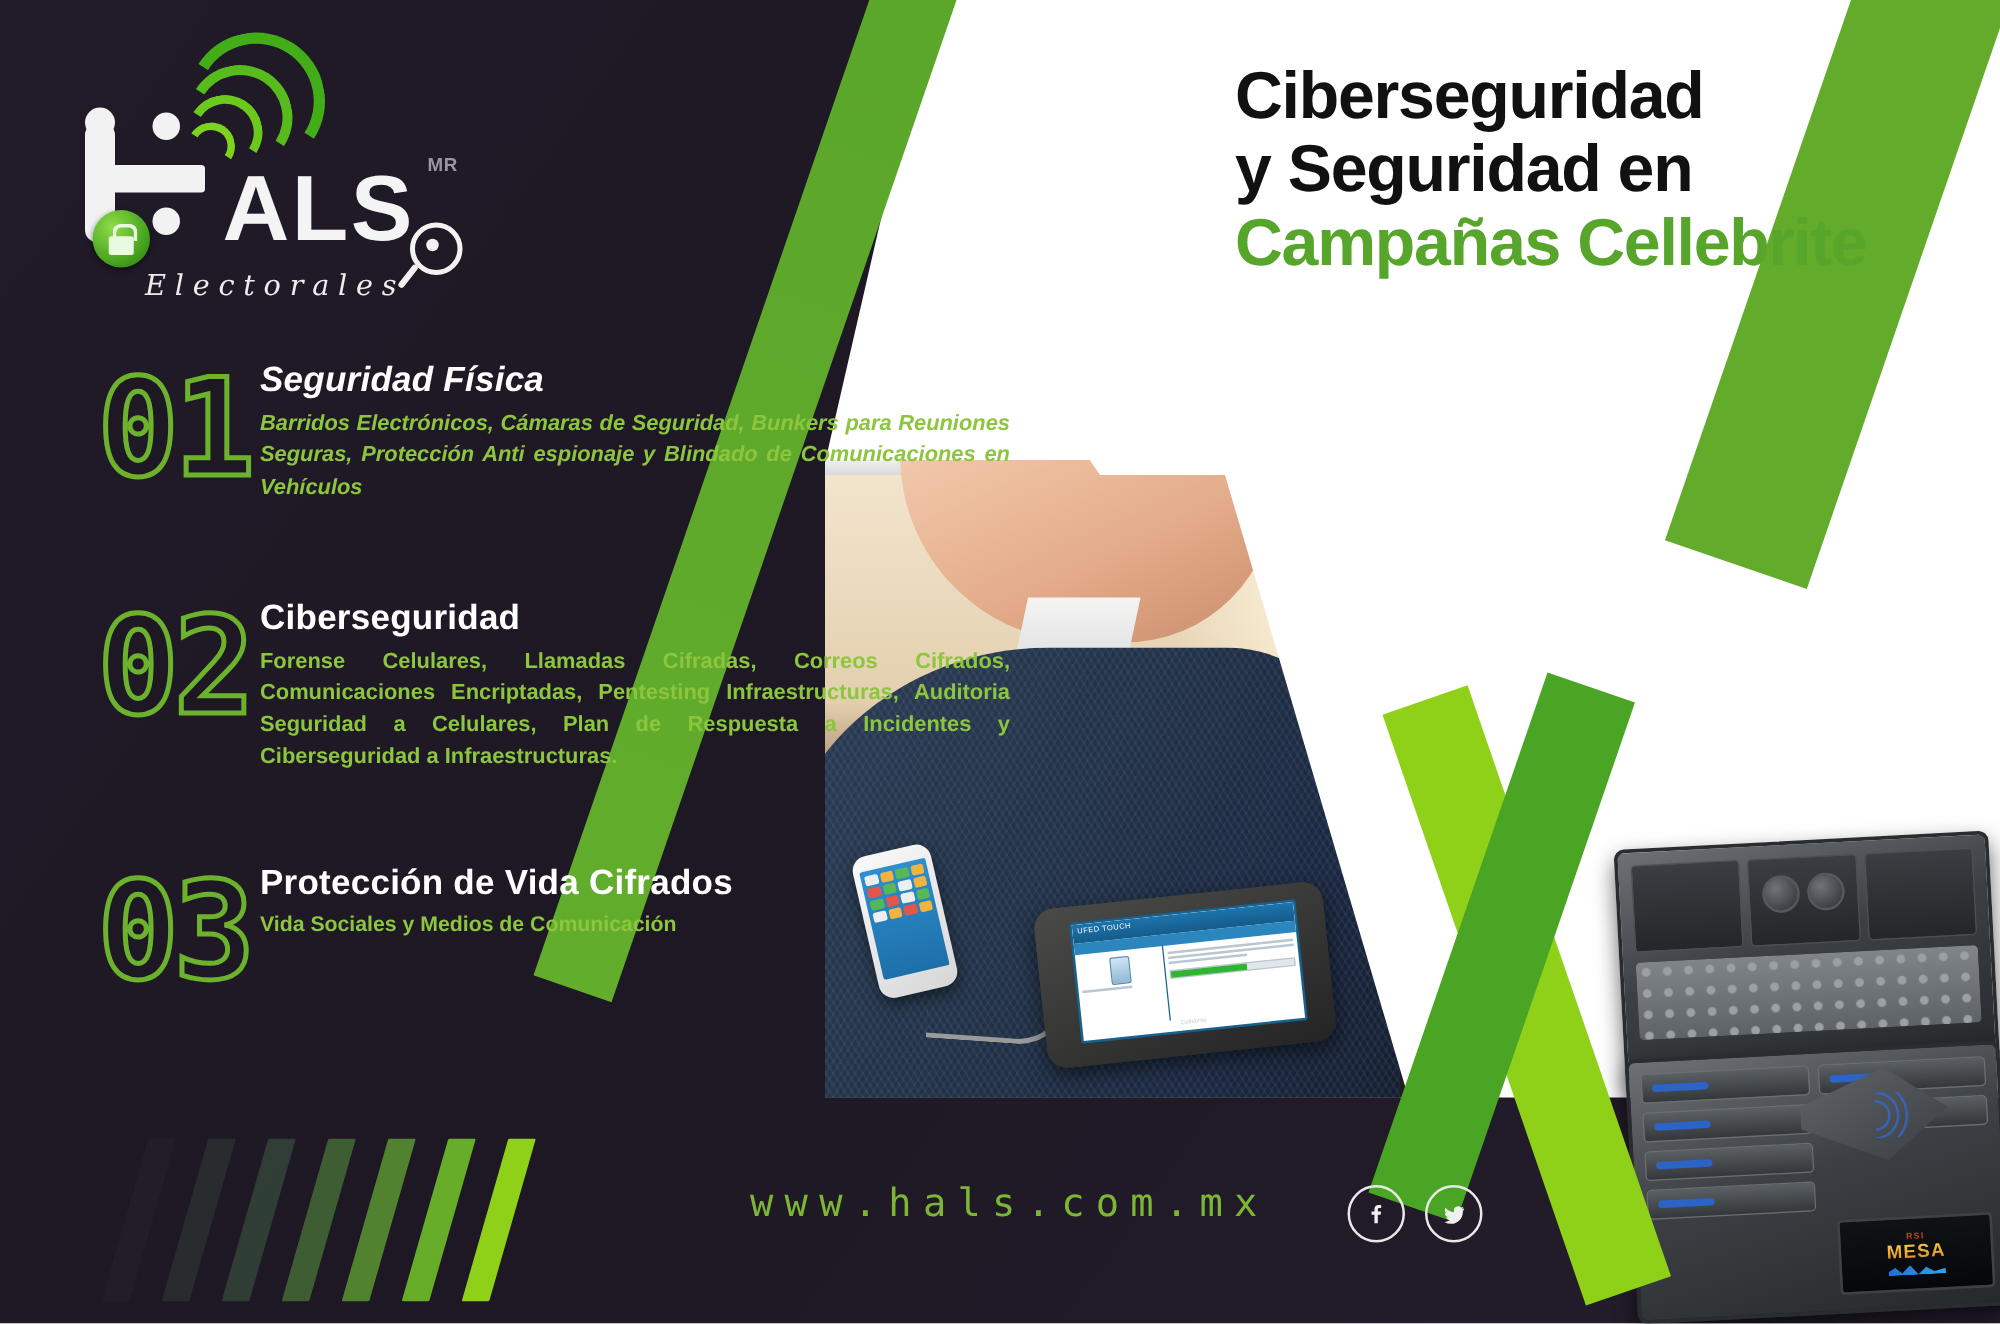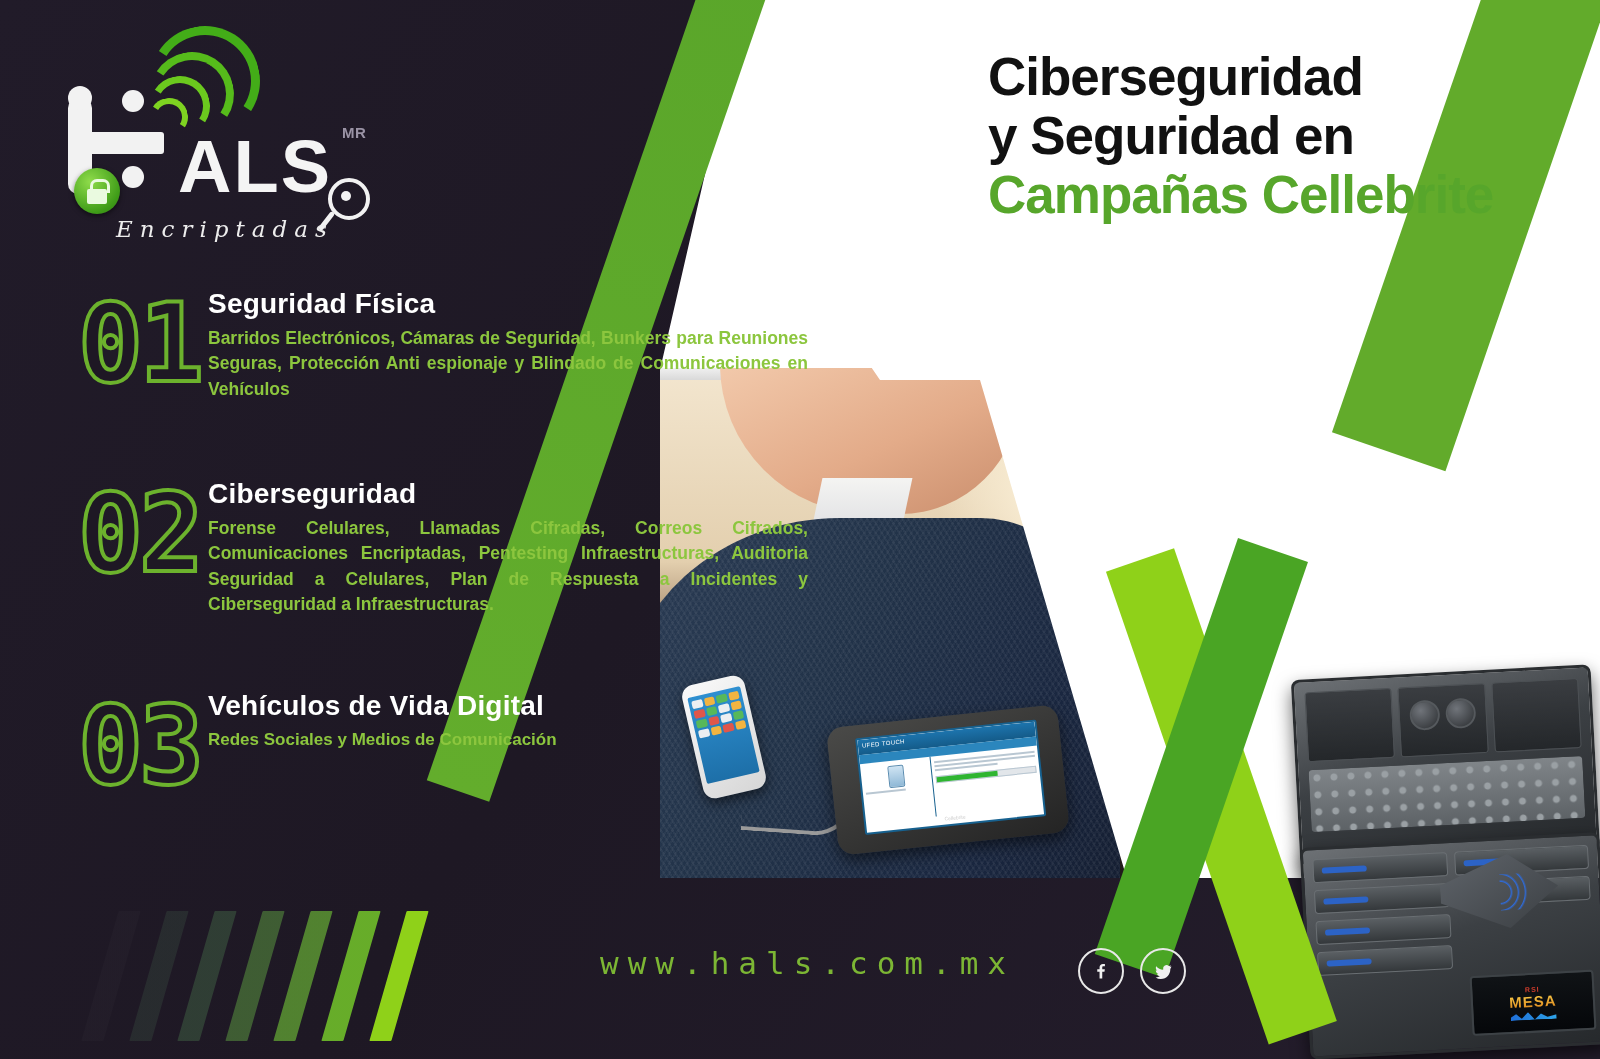--- a/index.html
+++ b/index.html
@@ -310,21 +310,21 @@
   .sec-title{
     color:#ffffff;font-size:28px;font-weight:bold;margin:0 0 6px 0;letter-spacing:.2px;
   }
   .sec-text{
     color:#8cc63e;font-size:17.5px;font-weight:bold;line-height:1.45;
     text-align:justify;margin:0;
   }
   .sec-text.left{text-align:left;font-size:17px;}
 
   #sec1{left:78px;top:288px;width:740px;}
-  #sec1 .sec-body{width:600px;}
+  #sec1 .sec-body{width:600px;font-style:italic;}
   #sec2{left:78px;top:478px;width:740px;}
   #sec2 .sec-body{width:600px;}
   #sec3{left:78px;top:690px;width:740px;}
   #sec3 .sec-body{width:600px;}
 
   
   .url{
     position:absolute;left:600px;top:945px;
     font-family:"DejaVu Sans Mono",monospace;
     font-size:31px;color:#7cb634;letter-spacing:9px;
@@ -449,21 +449,21 @@
         <i></i>
     </div>
     <div class="logo-h"></div>
     <div class="logo-h2"></div>
     <div class="logo-bar"></div>
     <div class="logo-dot1"></div>
     <div class="logo-dot2"></div>
     <div class="logo-lock"></div>
     <div class="logo-als">ALS</div>
     <div class="logo-glass"></div>
-    <div class="logo-intel">Encriptadas</div>
+    <div class="logo-intel">Electorales</div>
     <div class="logo-mr">MR</div>
   </div>
 
   <div class="headline">
     <span class="l1">Ciberseguridad</span>
     <span class="l2">y Seguridad en</span>
     <span class="l3">Campañas Cellebrite</span>
   </div>
 
   <div class="section" id="sec1">
@@ -478,22 +478,22 @@
     <div class="num">02</div>
     <div class="sec-body">
       <div class="sec-title">Ciberseguridad</div>
       <p class="sec-text">Forense Celulares, Llamadas Cifradas, Correos Cifrados, Comunicaciones Encriptadas, Pentesting Infraestructuras, Auditoria Seguridad a Celulares, Plan de Respuesta a Incidentes y Ciberseguridad a Infraestructuras.</p>
     </div>
   </div>
 
   <div class="section" id="sec3">
     <div class="num">03</div>
     <div class="sec-body">
-      <div class="sec-title">Vehículos de Vida Digital</div>
-      <p class="sec-text left">Redes Sociales y Medios de Comunicación</p>
+      <div class="sec-title">Protección de Vida Cifrados</div>
+      <p class="sec-text left">Vida Sociales y Medios de Comunicación</p>
     </div>
   </div>
 
   <div class="deco">
     <span style="background: linear-gradient(rgb(42, 37, 48), rgb(42, 37, 48)); opacity: 0.35;"></span>
     <span style="background: linear-gradient(rgb(51, 66, 58), rgb(51, 66, 58)); opacity: 0.46;"></span>
     <span style="background: linear-gradient(rgb(60, 90, 64), rgb(60, 90, 64)); opacity: 0.57;"></span>
     <span style="background: linear-gradient(rgb(78, 125, 58), rgb(78, 125, 58)); opacity: 0.68;"></span>
     <span style="background: linear-gradient(rgb(95, 158, 51), rgb(95, 158, 51)); opacity: 0.79;"></span>
     <span style="background: linear-gradient(rgb(111, 189, 42), rgb(111, 189, 42)); opacity: 0.9;"></span>

